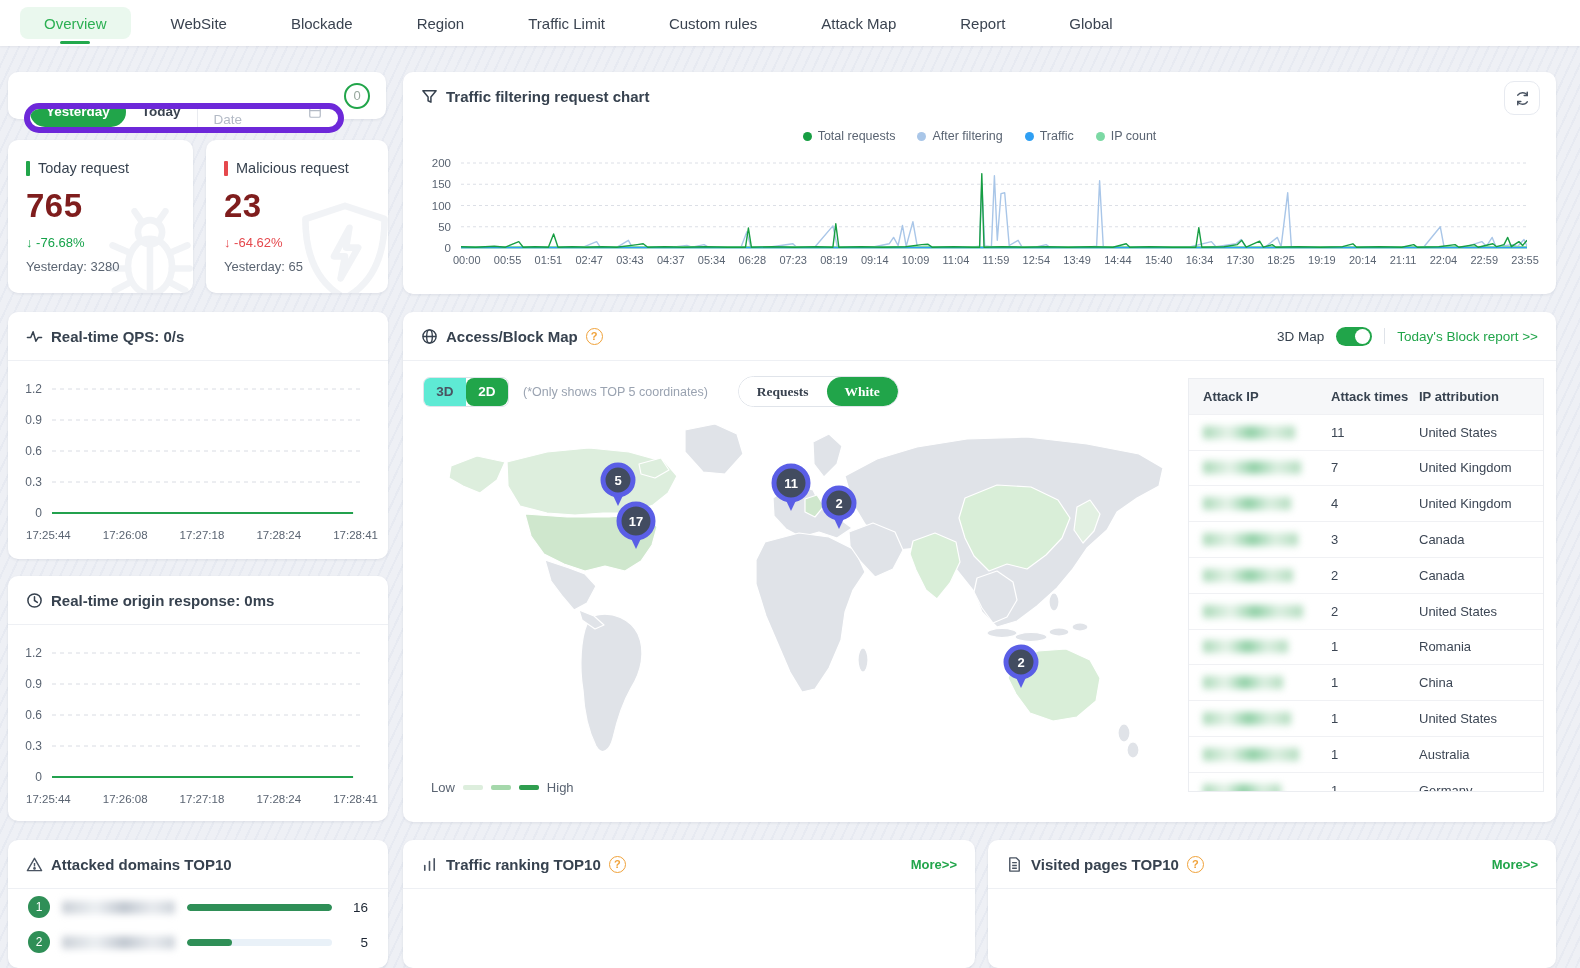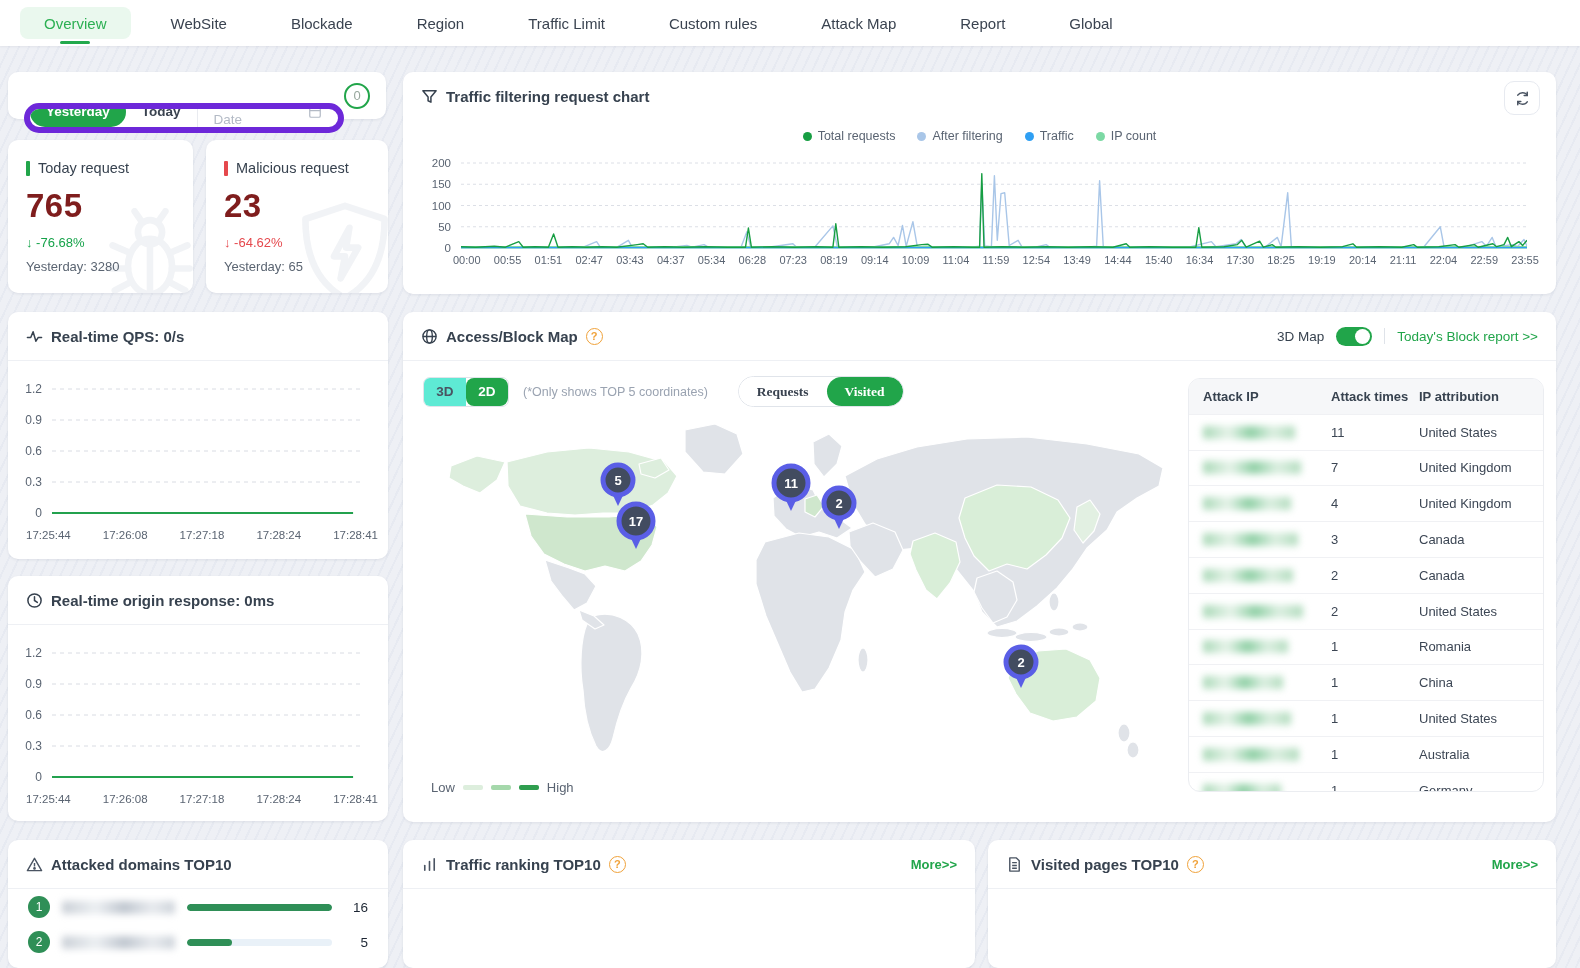--- a/index.html
+++ b/index.html
@@ -79,21 +79,21 @@
   .dim-btn.on { background:#21a54a; color:#fff; border-radius:8px; }
   .map-note { font-size:12.5px; color:#9aa3b1; }
   .rb-group { display:flex; border:1px solid #e0e4ea; border-radius:16px; overflow:hidden; height:31px; margin-left:16px; }
   .rb-btn { padding:0 18px; display:flex; align-items:center; font-size:13.5px; color:#3a4350; font-weight:bold; background:#fff;font-family:Liberation Serif, serif; }
   .rb-btn.on { background:#21a54a; color:#fff; border-radius:16px; }
   .world-wrap { position:absolute; left:14px; top:108px; width:756px; height:372px; }
   .map-legend { position:absolute; left:28px; top:468px; display:flex; align-items:center; gap:8px; font-size:13px; color:#5a6472; }
   .grad-dash { width:20px; height:5px; border-radius:2px; }
 
   
-  .atk-table { position:absolute; left:785px; top:66px; width:356px; height:414px; border:1px solid #ebedf1; border-radius:12px; overflow:hidden; background:#fff; }
+  .atk-table { position:absolute; left:785px; top:66px; width:356px; height:414px; border:1px solid #ebedf1; border-radius:0; overflow:hidden; background:#fff; }
   .atk-row { display:flex; align-items:center; height:35.8px; border-bottom:1px solid #f0f1f4; padding:0 14px; font-size:13px; color:#3c4654; }
   .atk-row.head { background:#f6f7f9; font-weight:bold; color:#37424f; }
   .atk-c1 { width:128px; } .atk-c2 { width:88px; } .atk-c3 { flex:1; }
   .blur-ip { height:13px; border-radius:2px; filter:blur(3.5px); background:linear-gradient(90deg,#a8d8b6,#e6f3e9 28%,#8ecfa4 52%,#dcefe1 76%,#b2dcbe); }
 
   
   .attacked-card { left:8px; top:840px; width:380px; height:128px; overflow:hidden; }
   .ranking-card { left:403px; top:840px; width:572px; height:128px; overflow:hidden; }
   .visited-card { left:988px; top:840px; width:568px; height:128px; overflow:hidden; }
   .more-link { margin-left:auto; font-size:13px; font-weight:bold; color:#21a54a; cursor:pointer; }
@@ -360,21 +360,21 @@
   </div>
 
   <div class="map-controls">
     <div class="dim-group">
       <div class="dim-btn">3D</div>
       <div class="dim-btn on">2D</div>
     </div>
     <span class="map-note">(*Only shows TOP 5 coordinates)</span>
     <div class="rb-group">
       <div class="rb-btn">Requests</div>
-      <div class="rb-btn on">Visited</div>
+      <div class="rb-btn on">White</div>
     </div>
   </div>
 
   <div class="world-wrap">
     <svg id="world-svg" width="756" height="372" viewBox="0 0 756 372">
       <g stroke="#ffffff" stroke-width="1.2" stroke-linejoin="round">
 
         <path fill="#e0e3e8" d="M268,10 L298,4 L320,14 L326,34 L308,54 L286,52 L268,32 Z"></path>
         <path fill="#e0e3e8" d="M176,196 C196,190 214,200 221,214 C229,232 224,252 214,268 C206,282 200,300 196,318 C193,330 185,337 179,326 C171,310 167,290 166,270 C162,246 164,218 170,204 Z"></path>
         <path fill="#e0e3e8" d="M396,22 L412,14 L425,26 L420,44 L407,57 L397,44 Z"></path>

